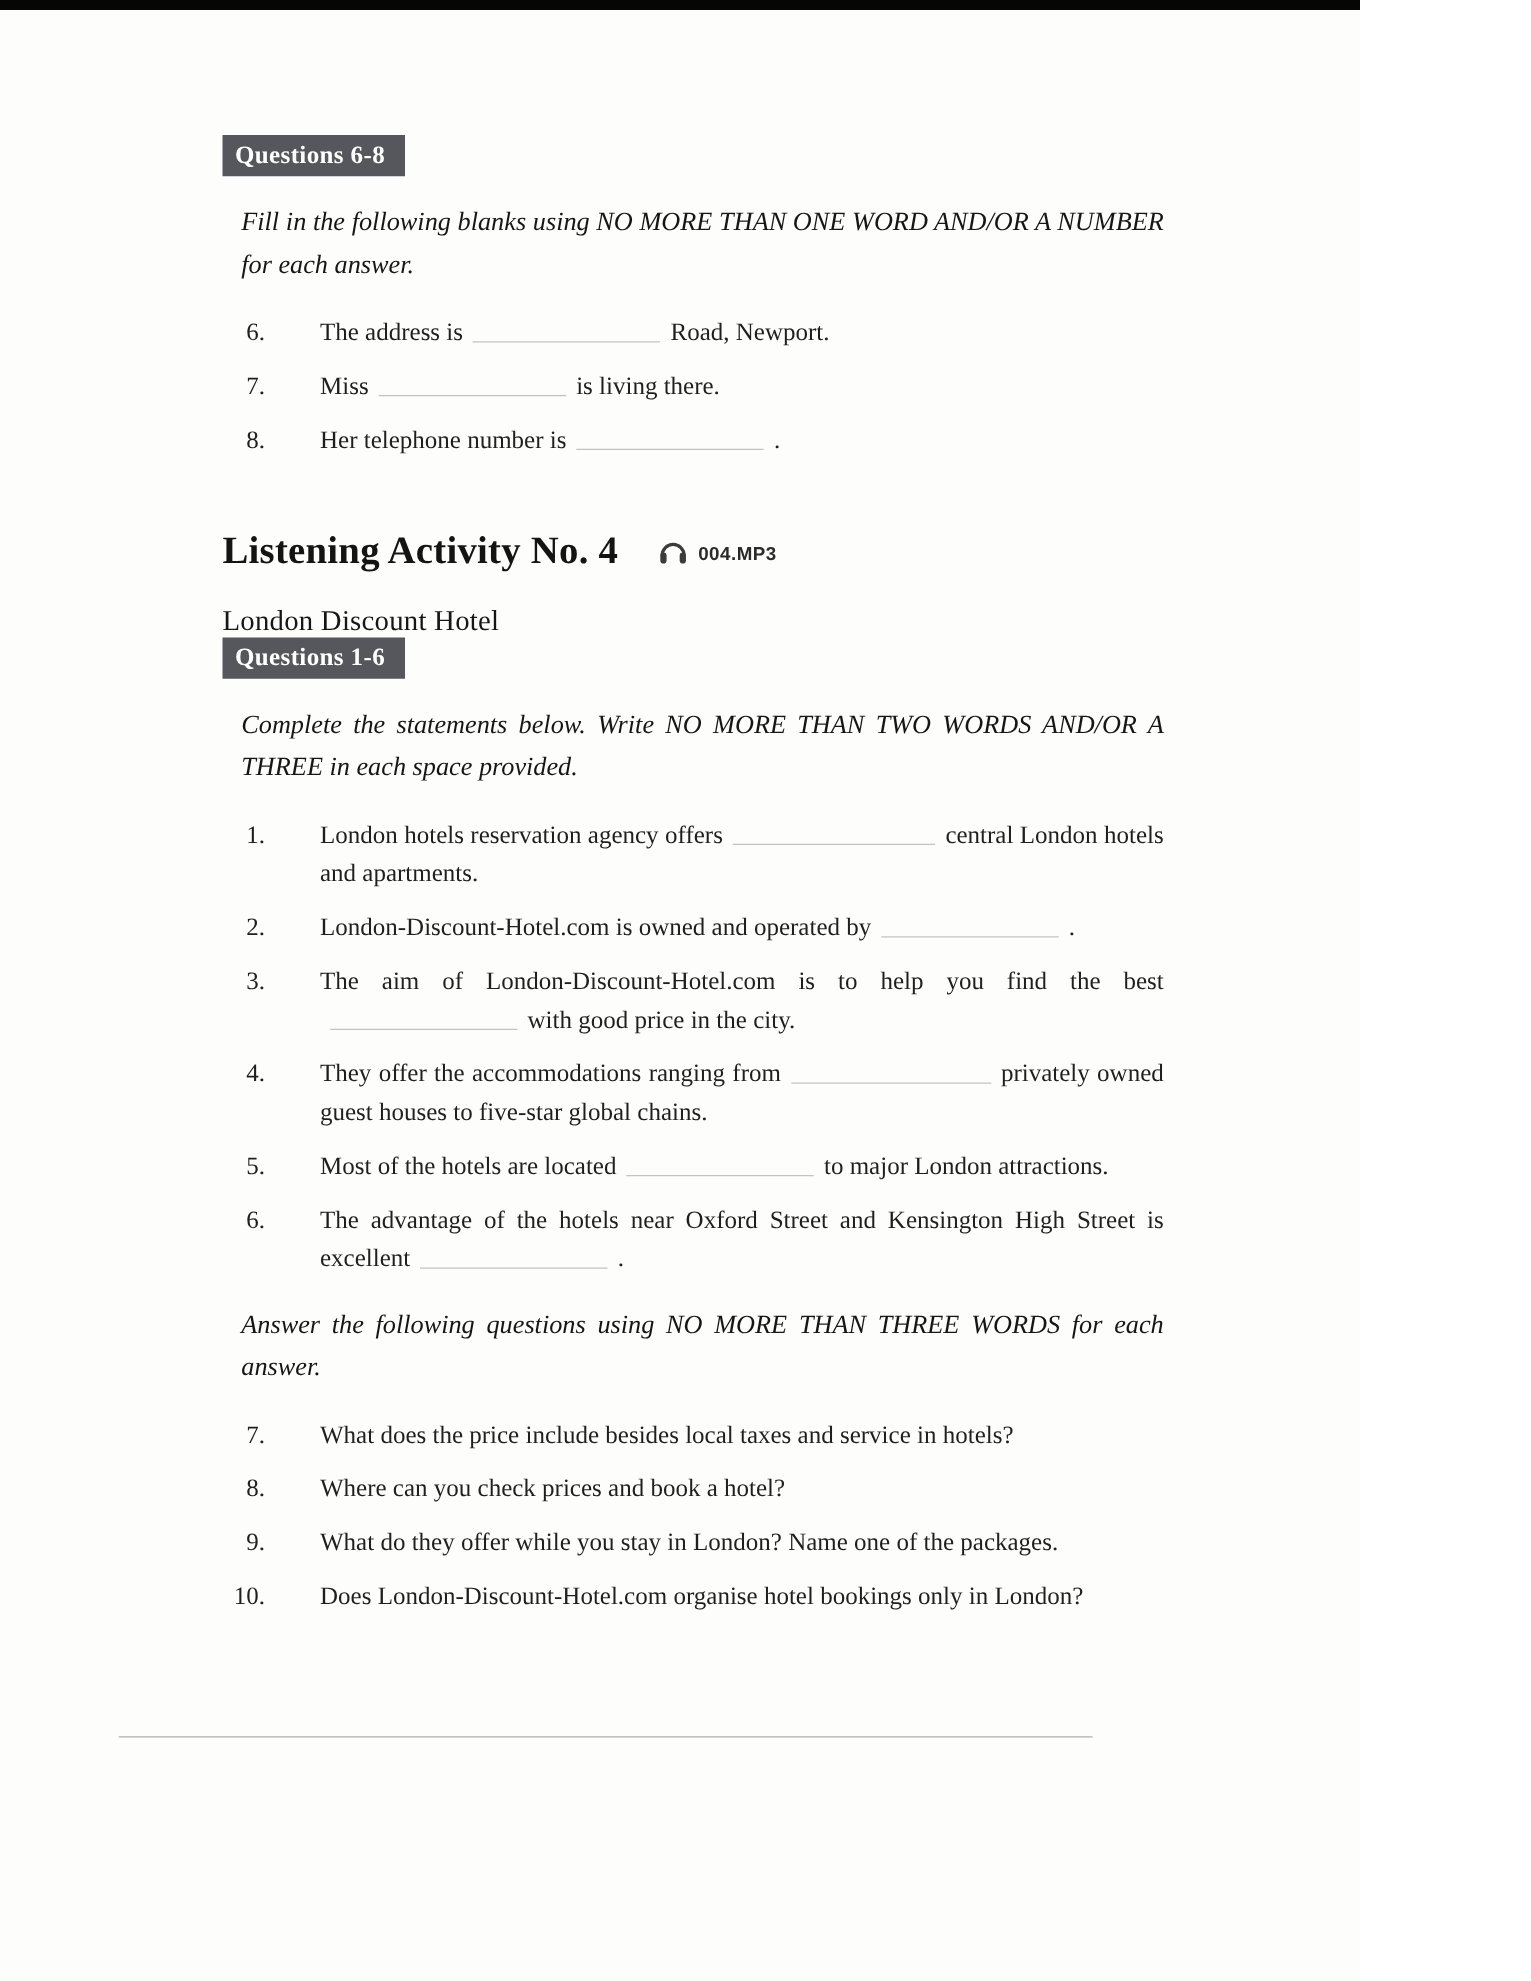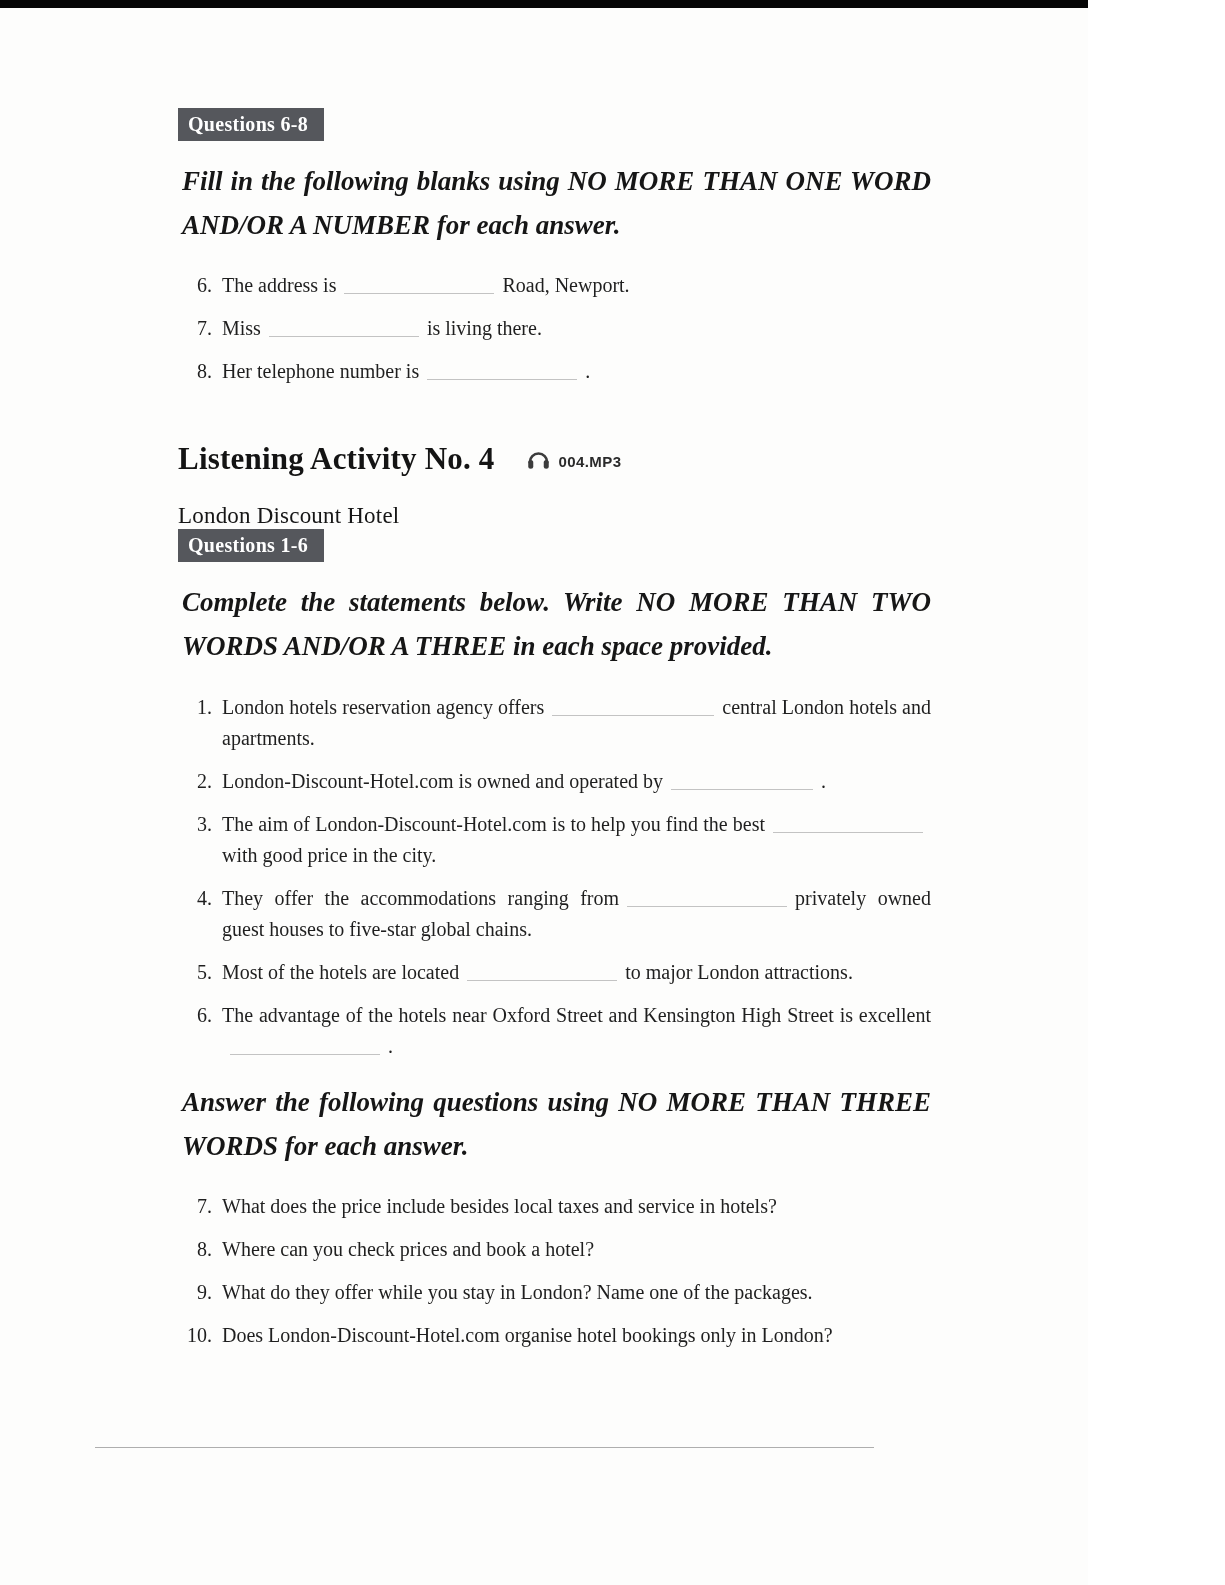--- a/index.html
+++ b/index.html
@@ -25,50 +25,50 @@
     line-height: 1.2;
     padding: 4px 16px 5px 10px;
     letter-spacing: 0.3px;
   }
   .badge-q68 { margin-top: 100px; }
   .badge-q16 { }
   .badge-q710 { margin-top: 48px; }
 
   .instruction {
     font-style: italic;
-    font-weight: bold;
-    font-size: 27px;
+    font-weight: normal;
+    font-size: 21px;
     line-height: 1.62;
     text-align: justify;
-    margin: 19px 0 0 4px;
+    margin: 19px 0 0 15px;
     color: #161616;
   }
 
   .qlist { margin-top: 23px; }
   .qitem {
     display: flex;
     margin-bottom: 12px;
     font-size: 20px;
     line-height: 1.55;
     color: #1f1f1f;
   }
   .qitem .num { flex: 0 0 34px; text-align: right; margin-right: 10px; }
-  .qitem .itext { flex: 1; text-align: justify; }
+  .qitem .itext { flex: 1; text-align: justify; margin-left: 34px; }
 
   .blank {
     display: inline-block;
     width: 150px;
     height: 14px;
     border-bottom: 1px solid #c3c3c3;
     margin: 0 8px -2px 8px;
   }
 
   .activity-title-row {
     display: flex;
-    align-items: flex-start;
+    align-items: center;
     gap: 16px;
     margin-top: 54px;
   }
   .activity-title {
     font-size: 31px;
     font-weight: bold;
     color: #141414;
     letter-spacing: 0.2px;
   }
   .audio-chip { display: flex; align-items: center; gap: 7px; margin-left: 14px; margin-top: 6px; }

